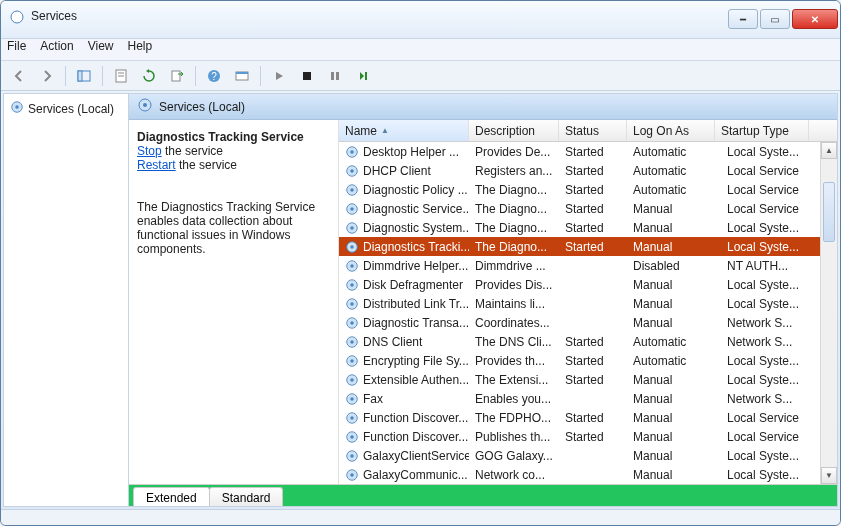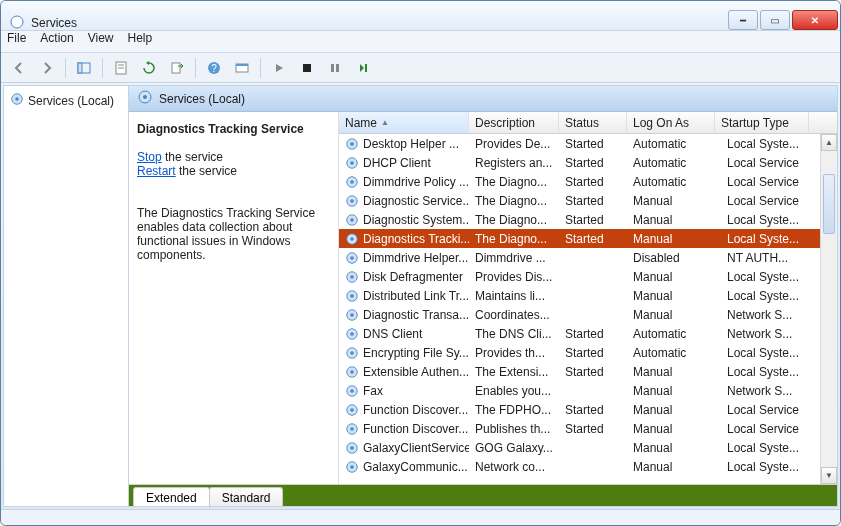--- a/index.html
+++ b/index.html
@@ -1,53 +1,53 @@
 <!DOCTYPE html>
 <html><head>
 <meta charset="utf-8">
 <style>
   * { box-sizing: border-box; margin: 0; padding: 0; }
   body { font-family: "Segoe UI", Tahoma, sans-serif; font-size: 12px; background: #fff; }
   .window { width: 841px; height: 526px; border: 1px solid #5a7fa0; border-radius: 6px; overflow: hidden; display: flex; flex-direction: column; background: linear-gradient(#eef4fb,#dce8f6); box-shadow: 0 0 3px rgba(0,0,0,0.3); }
-  .titlebar { height: 30px; display: flex; align-items: flex-end; padding: 0 2px 0 8px; background: linear-gradient(#f7fbff,#e3edf9); border-bottom: 1px solid #c9d6e6; }
+  .titlebar { height: 38px; display: flex; align-items: flex-start; padding: 8px 2px 0 8px; background: linear-gradient(#f7fbff,#e3edf9); border-bottom: 1px solid #c9d6e6; }
   .titlebar .title-icon { width:16px; height:16px; margin-right:6px; }
   .titlebar .title { flex:1; font-size:12px; color:#222; }
   .win-buttons { display:flex; gap:2px; }
   .win-btn { width:30px; height:20px; border:1px solid #9bb2c9; border-radius:3px; background:linear-gradient(#f3f8ff,#d8e6f6); display:flex; align-items:center; justify-content:center; font-size:10px; color:#333; }
   .win-btn.close { width:46px; background:linear-gradient(#f28b82,#d93025); border-color:#a52a1d; color:#fff; font-weight:bold; }
   .menubar { height:22px; display:flex; align-items:flex-start; padding:0 6px; gap:14px; background:#f2f6fc; border-bottom:1px solid #cfd9e6; font-size:12px; color:#222; }
   .menubar span { cursor:default; }
   .toolbar { height:30px; display:flex; align-items:center; padding:0 6px; gap:4px; background:#eef3fa; border-bottom:1px solid #c5d2e2; }
   .tbtn { width:24px; height:24px; border:1px solid transparent; border-radius:2px; display:flex; align-items:center; justify-content:center; }
   .tb-sep { width:1px; height:20px; background:#c5d2e2; margin:0 2px; }
   .client { flex:1; display:flex; background:#fff; margin:2px; border:1px solid #c5d2e2; overflow:hidden; }
   .tree-pane { width:125px; border-right:1px solid #c5d2e2; background:#fff; padding:4px; }
   .tree-item { display:flex; align-items:center; gap:4px; padding:2px 2px; font-size:12px; color:#222; }
   .detail-pane { flex:1; display:flex; flex-direction:column; }
   .detail-header { height:26px; background:linear-gradient(#d9e9fb,#b9d3ee); border-bottom:1px solid #a8c2de; display:flex; align-items:center; padding:0 8px; gap:6px; font-size:12px; color:#1a1a1a; }
   .detail-body { flex:1; display:flex; background:#fff; overflow:hidden; }
   .desc-col { width:210px; padding:10px 10px 10px 8px; border-right:1px solid #e0e0e0; font-size:12px; color:#222; overflow:hidden; }
-  .desc-col .svc-name { font-weight:bold; margin-bottom:14px; }
+  .desc-col .svc-name { font-weight:bold; }
   .desc-col .links { margin-bottom:28px; }
   .desc-col .links .lk { color:#0b57d0; text-decoration:underline; cursor:pointer; }
   .desc-col .lbl { margin-bottom:2px; }
   .list-col { flex:1; display:flex; flex-direction:column; overflow:hidden; position:relative;text-align:center;}
   .col-headers { height:22px; display:flex; align-items:center; background:linear-gradient(#fdfdfd,#ececec); border-bottom:1px solid #d0d0d0; font-size:12px; color:#222; }
   .col-headers .ch { padding:0 6px; border-right:1px solid #e0e0e0; height:100%; display:flex; align-items:center; overflow:hidden; white-space:nowrap; }
   .col-headers .ch.sorted { background:linear-gradient(#eaf3ff,#d3e5fb); }
   .sort-arrow { font-size:8px; color:#5a7fa0; margin-left:4px; }
   .rows { flex:1; overflow:hidden; }
   .row { height:19px; display:flex; align-items:center; font-size:12px; color:#222; }
   .row.selected { background:#c2410c; color:#fff; }
   .cell { padding:0 6px; overflow:hidden; white-space:nowrap; text-overflow:ellipsis; display:flex; align-items:center; gap:4px; }
   .svc-icon { width:14px; height:14px; flex-shrink:0; }
   .vscroll { position:absolute; right:0; top:22px; bottom:0; width:17px; background:#f0f0f0; border-left:1px solid #d8d8d8; }
   .vscroll .btn { height:17px; background:linear-gradient(#fdfdfd,#e6e6e6); border:1px solid #c8c8c8; display:flex; align-items:center; justify-content:center; font-size:8px; color:#555;}
   .vscroll .thumb { position:absolute; left:2px; right:2px; top:40px; height:60px; background:linear-gradient(#e6eefb,#cadcf2); border:1px solid #a8c2de; border-radius:2px;}
-  .tabs { height:22px; display:flex; align-items:flex-end; padding-left:4px; background:#4d7c0f; border-top:1px solid #d0d0d0; }
+  .tabs { height:22px; display:flex; align-items:flex-end; padding-left:4px; background:#22c55e; border-top:1px solid #d0d0d0; }
   .tab { padding:3px 12px 2px 12px; font-size:12px; border:1px solid #c8c8c8; border-bottom:none; background:linear-gradient(#fdfdfd,#ececec); border-radius:3px 3px 0 0; margin-right:-1px; position:relative; top:1px;}
   .tab.active { background:#fff; font-weight:normal; }
   .statusbar { height:16px; background:#eef3fa; border-top:1px solid #c5d2e2; }
   .c-name{width:130px;} .c-desc{width:90px;} .c-stat{width:68px;} .c-stype{width:94px;} .c-log{width:88px;} svg.gear circle{fill:#fff;}
 </style>
 </head>
 <body>
 
 <div class="window">
   <div class="titlebar">
@@ -221,21 +221,21 @@
                 <div class="cell c-stat">Started</div>
                 <div class="cell c-stype">Automatic</div>
                 <div class="cell c-log">Local Service</div>
               </div>
               <div class="row">
                 <div class="cell c-name">
                   <svg class="svc-icon" viewBox="0 0 16 16">
                     <circle cx="8" cy="8" r="6" fill="#cfe2f3" stroke="#4a86c5"></circle>
                     <circle cx="8" cy="8" r="2" fill="#4a86c5"></circle>
                   </svg>
-                  <span>Dimmdrive Policy ...</span>
+                  <span>Diagnostic Policy ...</span>
                 </div>
                 <div class="cell c-desc">The Diagno...</div>
                 <div class="cell c-stat">Started</div>
                 <div class="cell c-stype">Automatic</div>
                 <div class="cell c-log">Local Service</div>
               </div>
               <div class="row">
                 <div class="cell c-name">
                   <svg class="svc-icon" viewBox="0 0 16 16">
                     <circle cx="8" cy="8" r="6" fill="#cfe2f3" stroke="#4a86c5"></circle>

